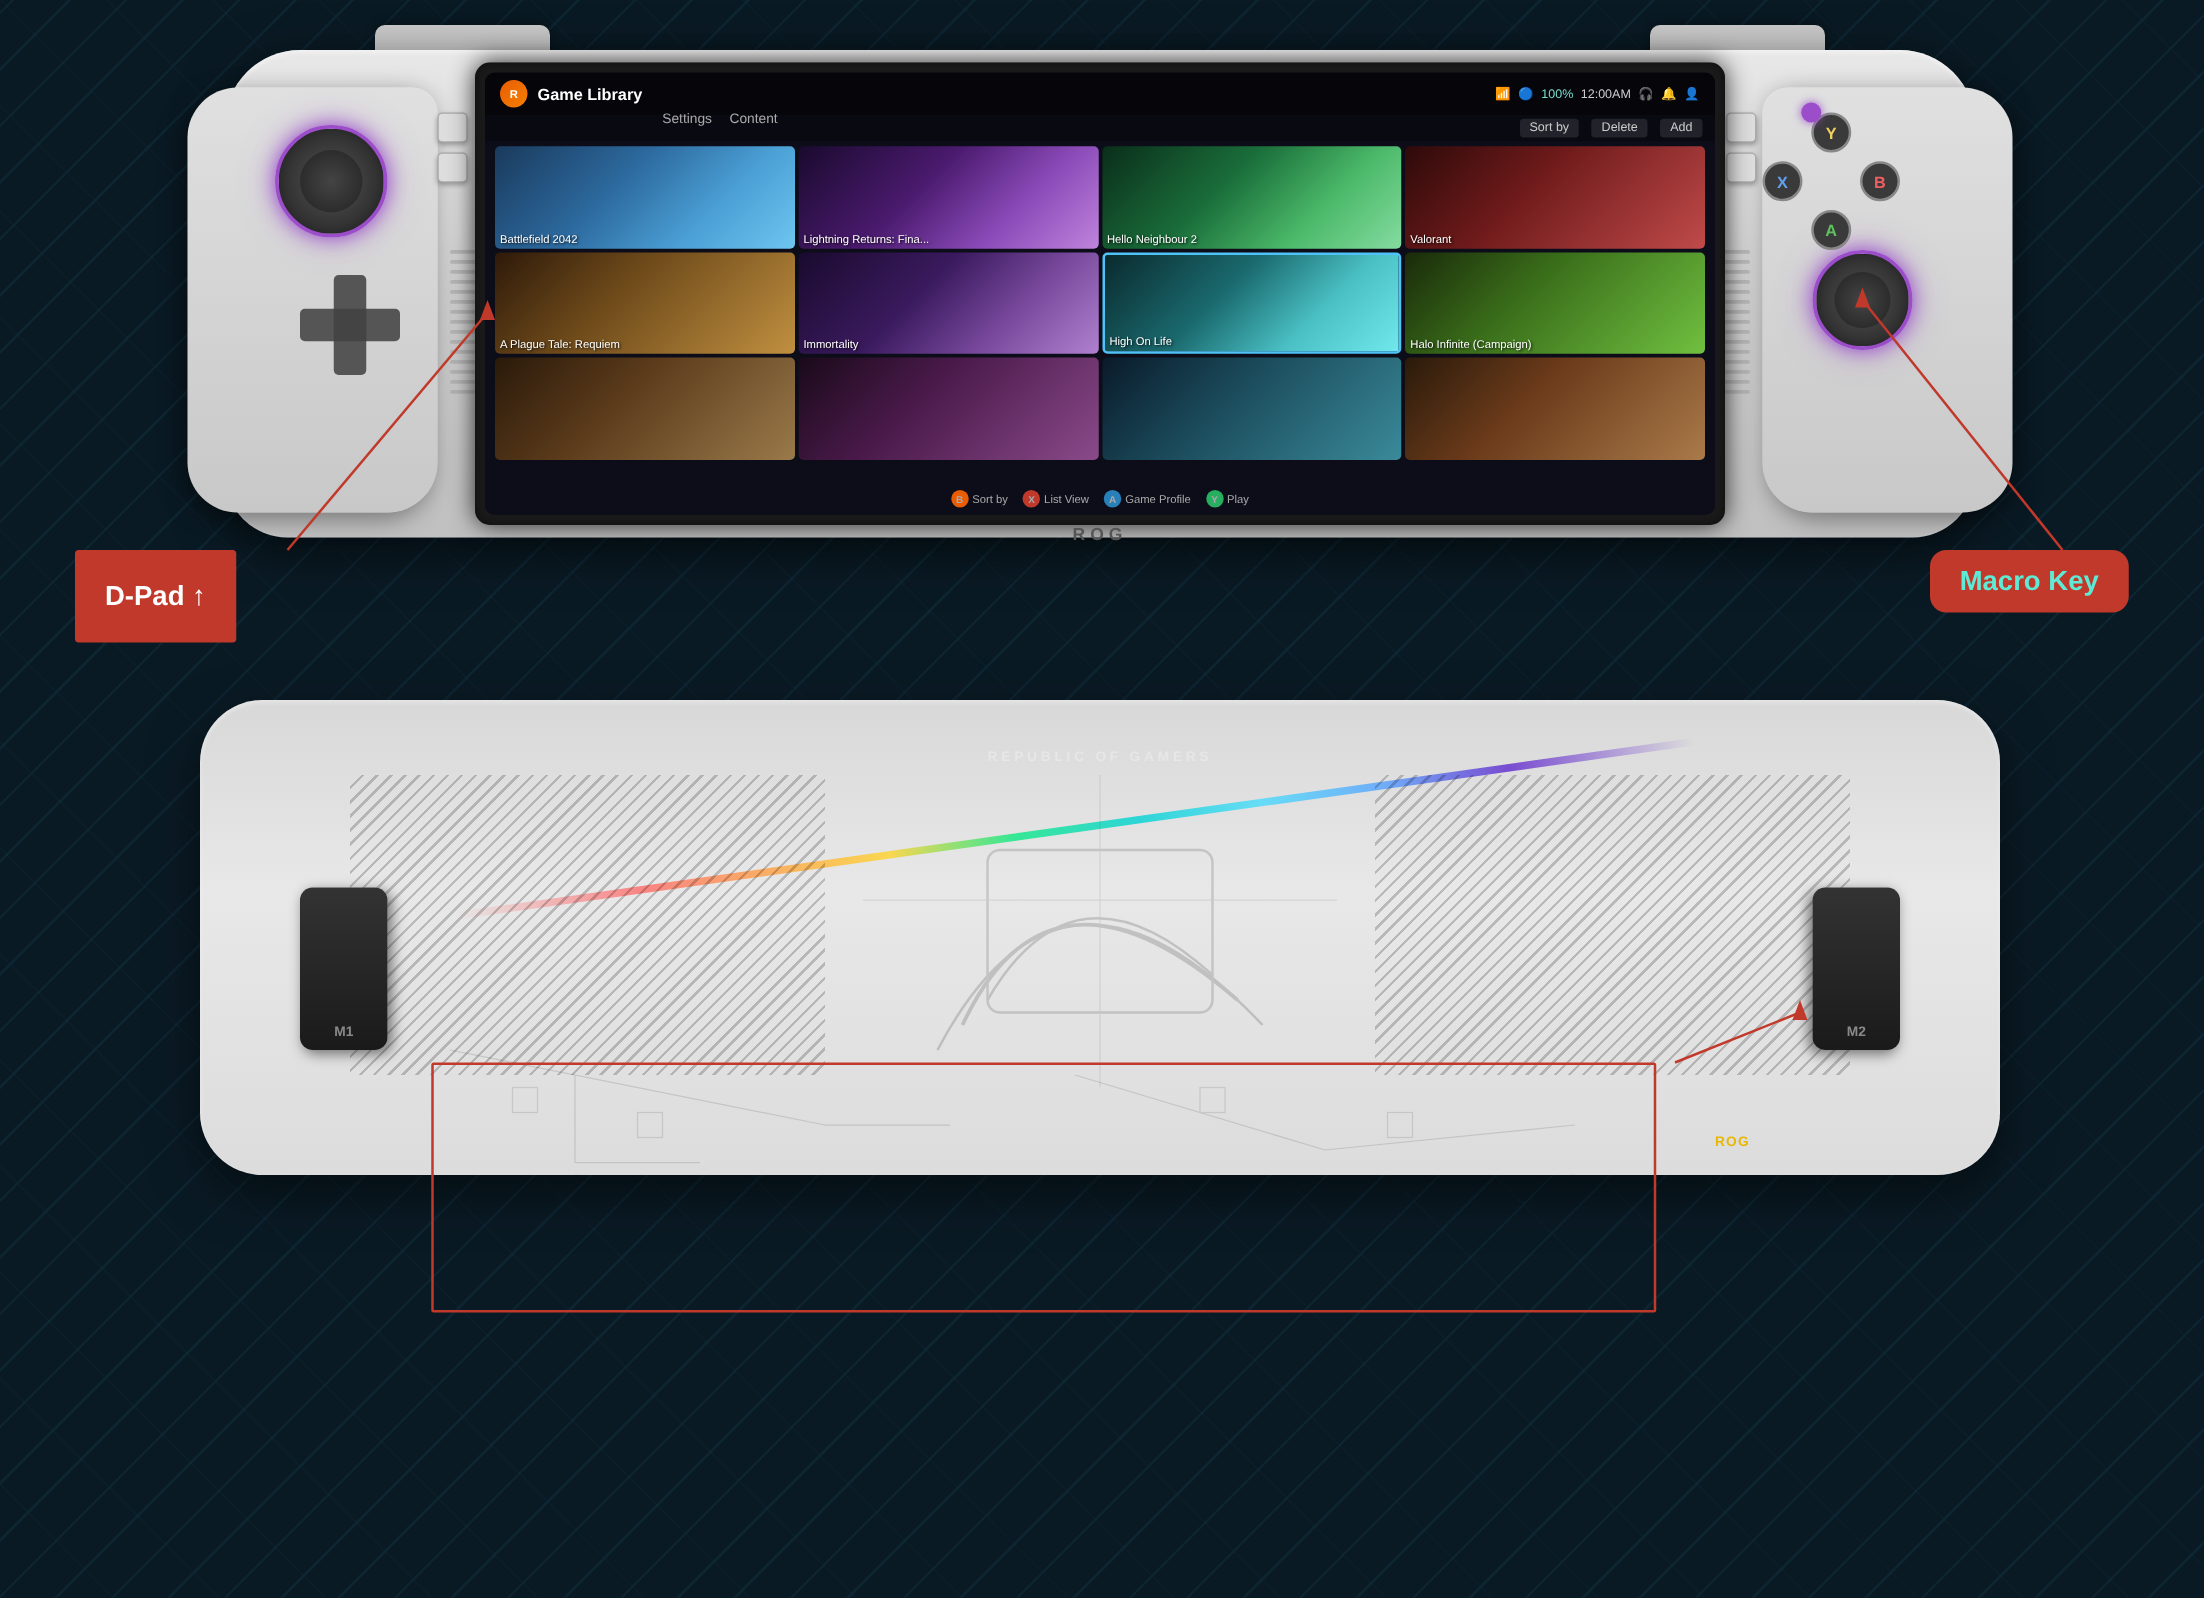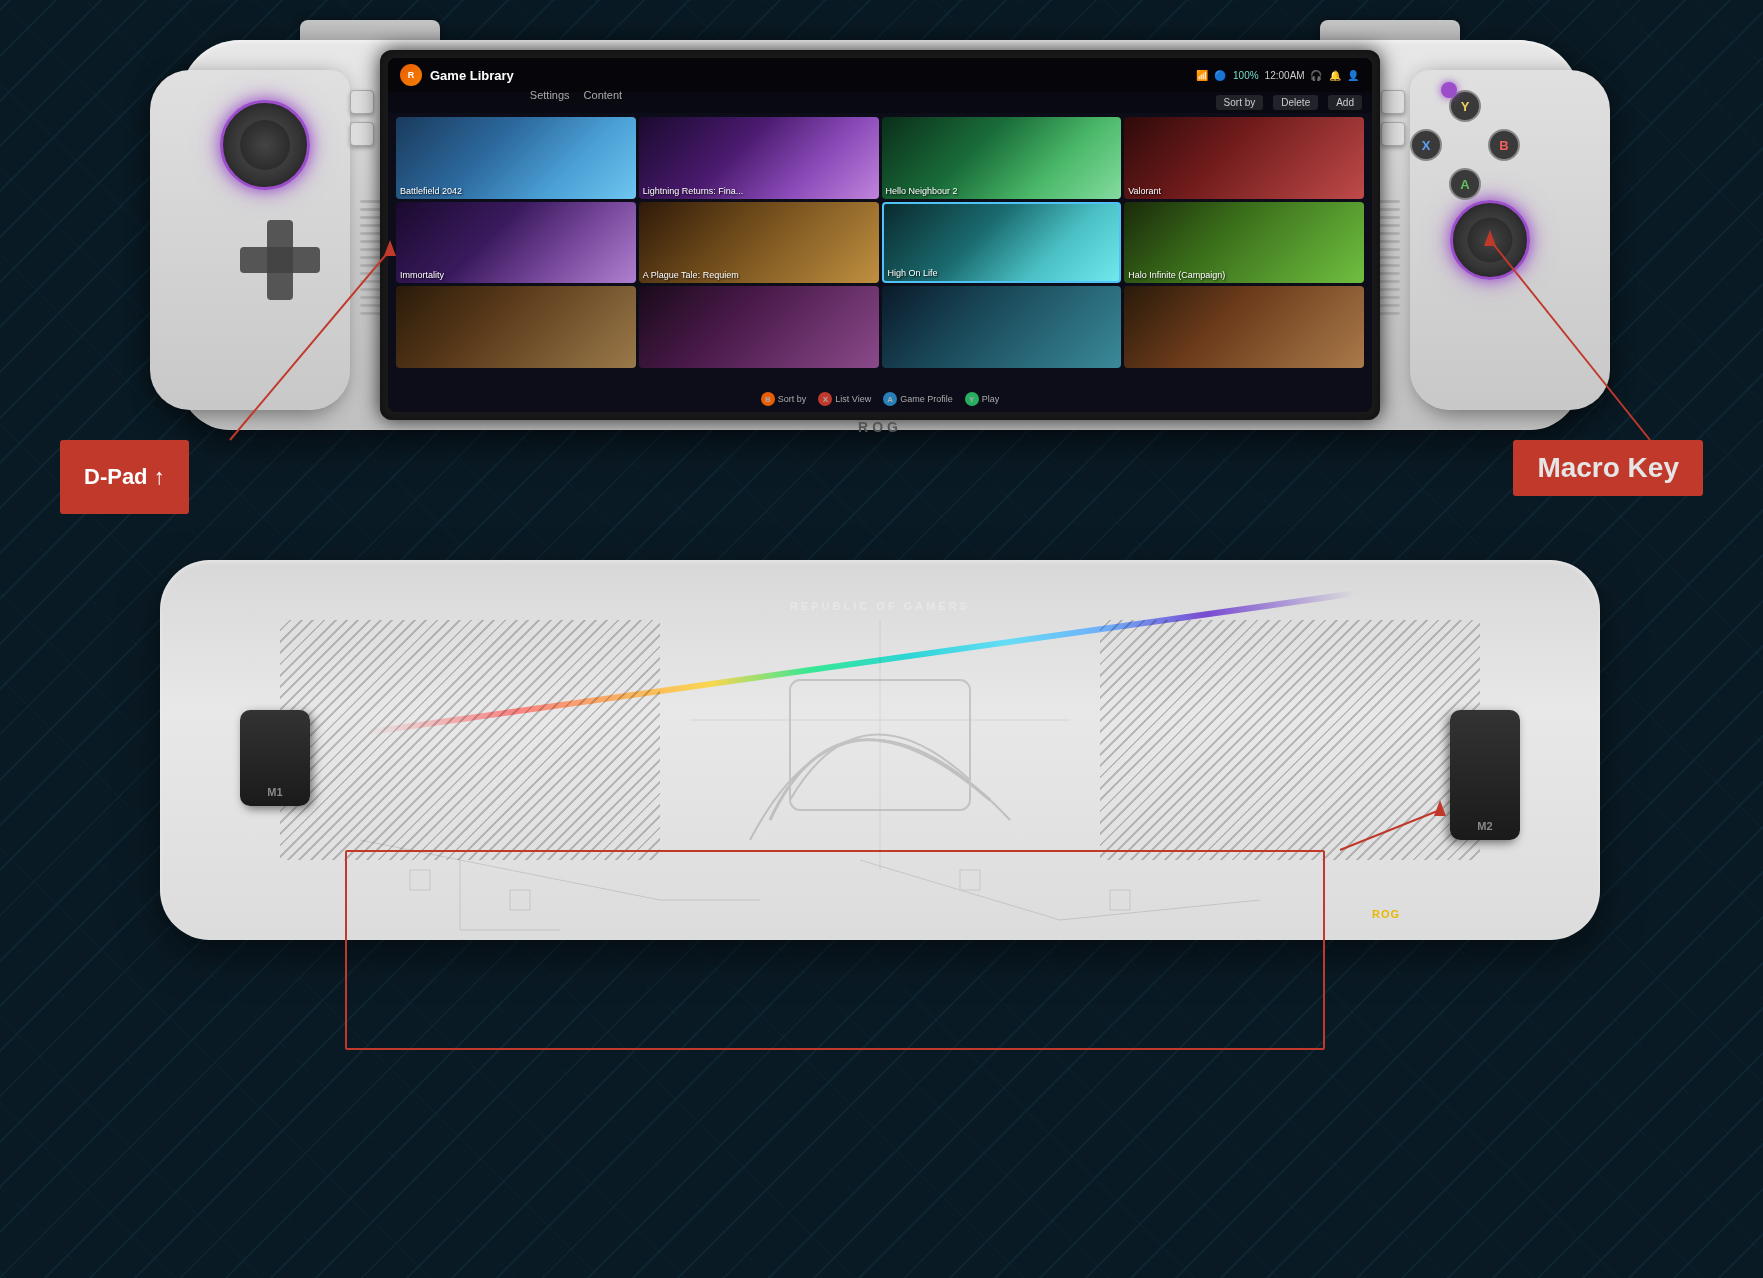--- a/index.html
+++ b/index.html
@@ -524,21 +524,21 @@
       transform: rotate(-8deg);
       border-radius: 3px;
     }
 
     
     .m1-button {
       position: absolute;
       top: 150px;
       left: 80px;
       width: 70px;
-      height: 96px;
+      height: 130px;
       background: linear-gradient(180deg, #333 0%, #1a1a1a 100%);
       border-radius: 10px;
       box-shadow: 3px 3px 10px rgba(0,0,0,0.5);
       display: flex;
       align-items: flex-end;
       justify-content: center;
       padding-bottom: 8px;
     }
     .m1-label {
       font-size: 11px;
@@ -624,25 +624,25 @@
       padding: 24px 24px;
       border-radius: 3px;
       white-space: nowrap;
     }
 
     .annot-macro-box {
       position: absolute;
       top: 440px;
       right: 60px;
       background: #c0392b;
-      color: #e5e5e5;
-      font-size: 28px;
+      color: #5eead4;
+      font-size: 22px;
       font-weight: 700;
       padding: 12px 24px;
-      border-radius: 3px;
+      border-radius: 13px;
       white-space: nowrap;
     }
 
     
     .annotation-svg {
       position: absolute;
       top: 0;
       left: 0;
       width: 100%;
       height: 100%;
@@ -796,25 +796,25 @@
             <div class="game-tile tile-ff">
               <span class="game-tile-label">Lightning Returns: Fina...</span>
             </div>
             <div class="game-tile tile-hn">
               <span class="game-tile-label">Hello Neighbour 2</span>
             </div>
             <div class="game-tile tile-val">
               <span class="game-tile-label">Valorant</span>
             </div>
 
+            <div class="game-tile tile-apt">
+              <span class="game-tile-label">A Plague Tale: Requiem</span>
+            </div>
             <div class="game-tile tile-imm">
               <span class="game-tile-label">Immortality</span>
-            </div>
-            <div class="game-tile tile-apt">
-              <span class="game-tile-label">A Plague Tale: Requiem</span>
             </div>
             <div class="game-tile tile-hol highlighted">
               <span class="game-tile-label">High On Life</span>
             </div>
             <div class="game-tile tile-halo">
               <span class="game-tile-label">Halo Infinite (Campaign)</span>
             </div>
 
             <div class="game-tile tile-misc1">
               <span class="game-tile-label"></span>

